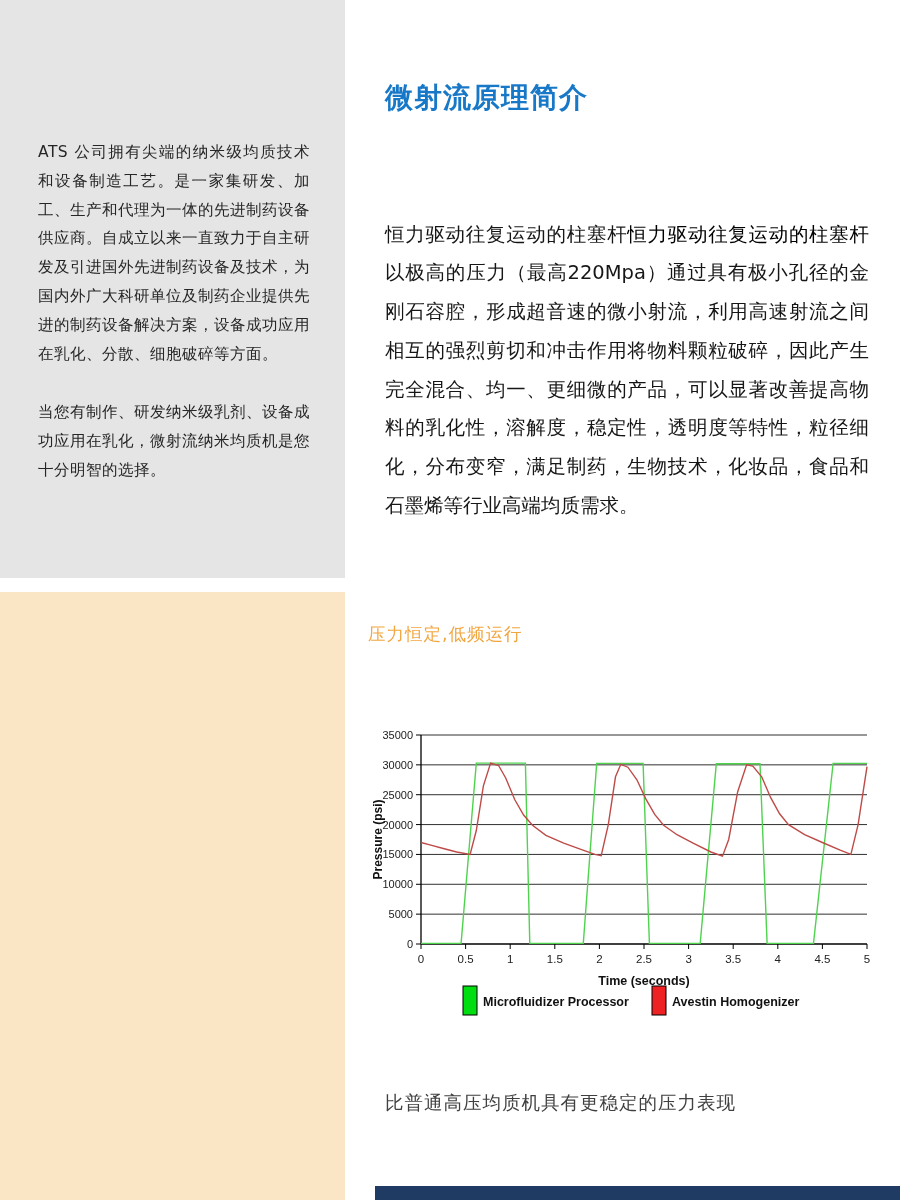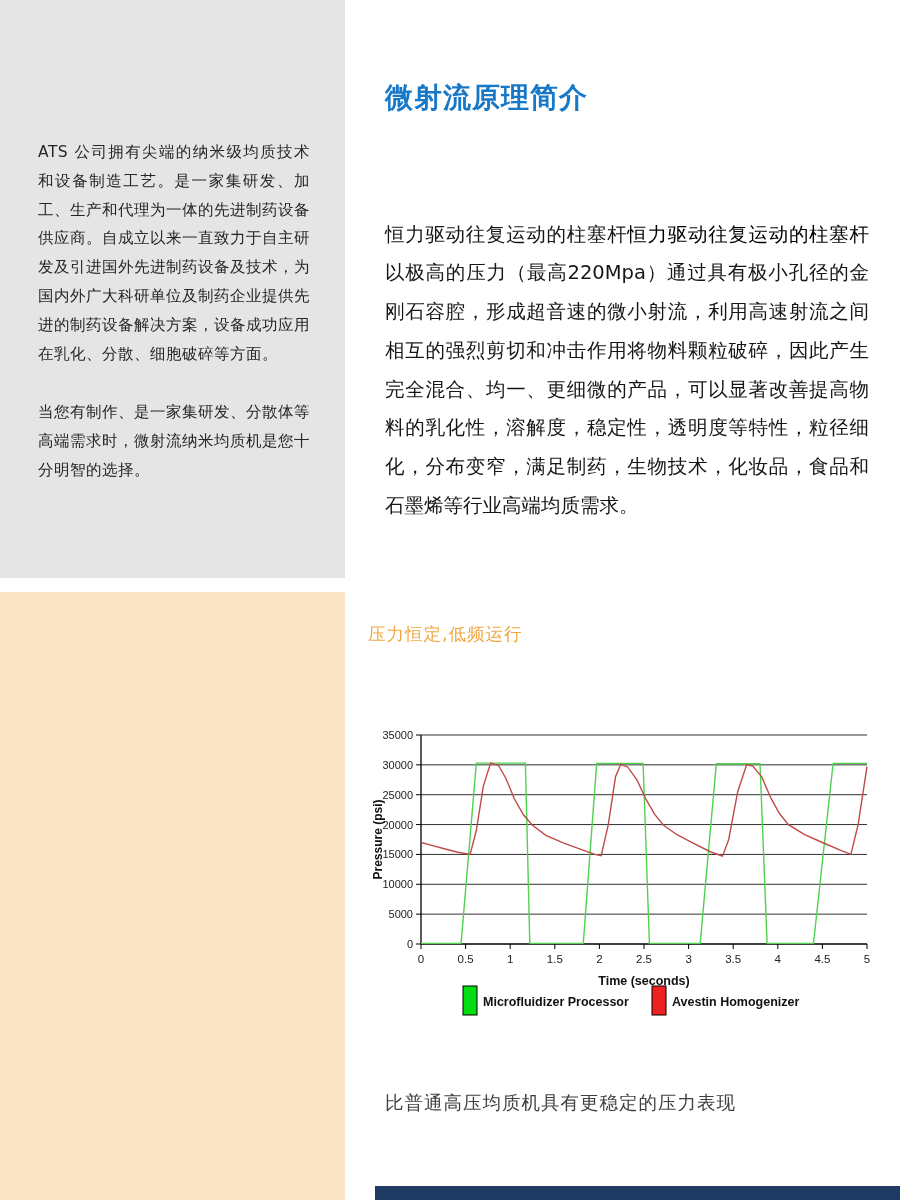--- a/index.html
+++ b/index.html
@@ -37,21 +37,21 @@
   .footer-bar{position:absolute;left:375px;top:1186px;width:525px;height:14px;background:#1f3a63;}
 </style>
 </head>
 <body>
 
 <div class="panel-gray"></div>
 <div class="panel-beige"></div>
 
 <div class="sidebar-text">
   <p>ATS 公司拥有尖端的纳米级均质技术和设备制造工艺。是一家集研发、加工、生产和代理为一体的先进制药设备供应商。自成立以来一直致力于自主研发及引进国外先进制药设备及技术，为国内外广大科研单位及制药企业提供先进的制药设备解决方案，设备成功应用在乳化、分散、细胞破碎等方面。</p>
-  <p>当您有制作、是一家集研发、分散体等高端需求时，微射流纳米均质机是您十分明智的选择。</p>
+  <p>当您有制作、研发纳米级乳剂、设备成功应用在乳化，微射流纳米均质机是您十分明智的选择。</p>
 </div>
 
 <h1 class="page-title">微射流原理简介</h1>
 
 <p class="body-text"><span>恒力驱动往复运动的柱塞杆</span><span class="highlight">恒力驱动往复运动的柱塞杆</span><span>以极高的压力（最高220Mpa）通过具有极小孔径的金刚石容腔，形成超音速的微小射流，利用高速射流之间相互的强烈剪切和冲击作用将物料颗粒破碎，因此产生完全混合、均一、更细微的产品，可以显著改善提高物料的乳化性，溶解度，稳定性，透明度等特性，粒径细化，分布变窄，满足制药，生物技术，化妆品，食品和石墨烯等行业高端均质需求。</span></p>
 
 <div class="section-subtitle">压力恒定,低频运行</div>
 
 <div class="chart-wrap">
   <svg id="chart-svg" width="500" height="300" viewBox="0 0 500 300">

